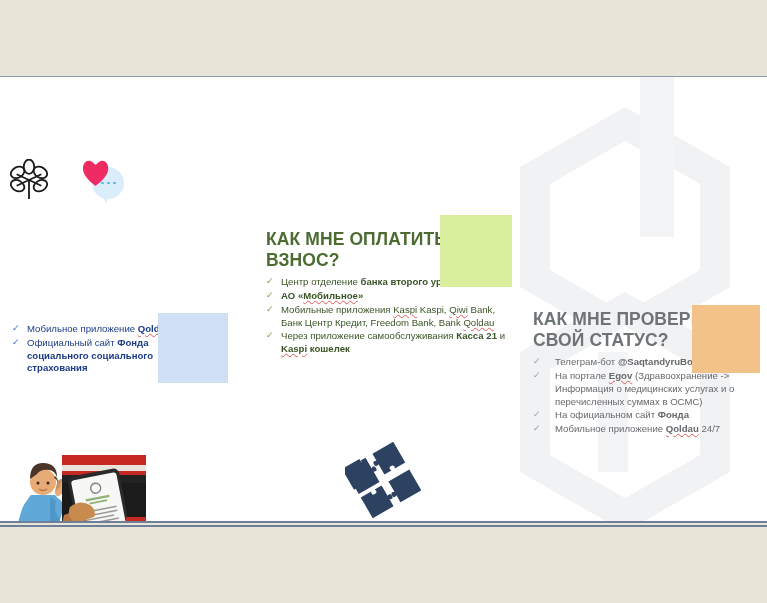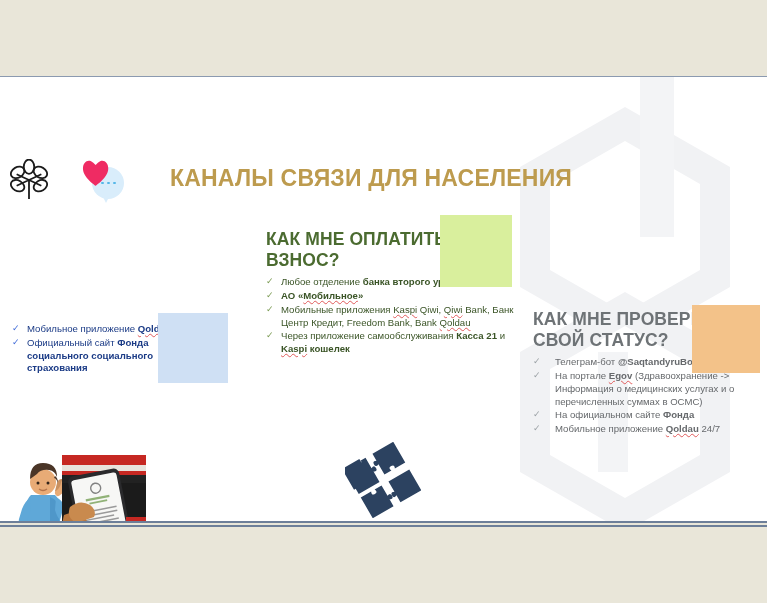--- a/index.html
+++ b/index.html
@@ -145,28 +145,27 @@
       <g fill="#ef2b63">
         <path d="M14 11 c0 -6 5 -9 9 -5 l2 2 l2 -2 c4 -4 9 -1 9 5 c0 8 -11 15 -11 15 s-11 -7 -11 -15 z" transform="translate(0,0) scale(1.15) translate(-1,-1)"></path>
       </g>
       <g fill="#56b7e8">
         <rect x="33" y="25" width="3" height="2" rx="1"></rect>
         <rect x="39" y="25" width="3" height="2" rx="1"></rect>
         <rect x="45" y="25" width="3" height="2" rx="1"></rect>
       </g>
     </svg>
 
-    <div class="slide-title">КАНАЛЫ СВЯЗИ ДЛЯ НАСЕЛЕНИЯ</div>
 
     <div class="block" id="block-pay">
       <h2>КАК МНЕ ОПЛАТИТЬ ВЗНОС?</h2>
       <ul>
-          <li><span class="tick">✓</span><span>Любое отделение </span><span class="b">банка второго уровня</span></li>
+          <li><span class="tick">✓</span><span>Центр отделение </span><span class="b">банка второго уровня</span></li>
           <li><span class="tick">✓</span><span class="b">АО «</span><span class="b sq">Мобильное</span><span class="b">»</span></li>
-          <li><span class="tick">✓</span><span>Мобильные приложения </span><span class="sq">Kaspi</span><span> Qiwi, </span><span class="sq">Qiwi</span><span> Bank, Банк Центр Кредит, Freedom Bank, Bank </span><span class="sq">Qoldau</span></li>
+          <li><span class="tick">✓</span><span>Мобильные приложения </span><span class="sq">Kaspi</span><span> Kaspi, </span><span class="sq">Qiwi</span><span> Bank, Банк Центр Кредит, Freedom Bank, Bank </span><span class="sq">Qoldau</span></li>
           <li><span class="tick">✓</span><span>Через приложение самообслуживания </span><span class="b">Касса 21</span><span> и </span><span class="b sq">Kaspi</span><span class="b"> кошелек</span></li>
         </ul>
     </div>
     <div class="qr" id="qr-pay">
         <div class="qrgrid" style="grid-template-columns: repeat(33, 1fr); width: 100%; height: 100%;">
           <i style="background: rgb(29, 58, 18);"></i>
           <i style="background: rgb(29, 58, 18);"></i>
           <i style="background: rgb(29, 58, 18);"></i>
           <i style="background: rgb(29, 58, 18);"></i>
           <i style="background: rgb(29, 58, 18);"></i>
@@ -2107,21 +2106,21 @@
           <i style="background: rgb(14, 26, 43);"></i>
           <i></i>
         </div>
       </div>
 
     <div class="block" id="block-status">
       <h2>КАК МНЕ ПРОВЕРИТЬ СВОЙ СТАТУС?</h2>
       <ul>
           <li><span class="tick">✓</span><span>Телеграм-бот </span><span class="b">@SaqtandyruBot</span></li>
           <li><span class="tick">✓</span><span>На портале </span><span class="b sq">Egov</span><span> (Здравоохранение -&gt; Информация о медицинских услугах и о перечисленных суммах в ОСМС)</span></li>
-          <li><span class="tick">✓</span><span>На официальном сайте </span><span class="b">Фонда</span></li>
+          <li><span class="tick">✓</span><span>На официальном сайт </span><span class="b">Фонда</span></li>
           <li><span class="tick">✓</span><span>Мобильное приложение </span><span class="b sq">Qoldau</span><span> 24/7</span></li>
         </ul>
     </div>
     <div class="qr" id="qr-status">
         <div class="qrgrid" style="grid-template-columns: repeat(29, 1fr); width: 100%; height: 100%;">
           <i style="background: rgb(26, 16, 8);"></i>
           <i style="background: rgb(26, 16, 8);"></i>
           <i style="background: rgb(26, 16, 8);"></i>
           <i style="background: rgb(26, 16, 8);"></i>
           <i style="background: rgb(26, 16, 8);"></i>

